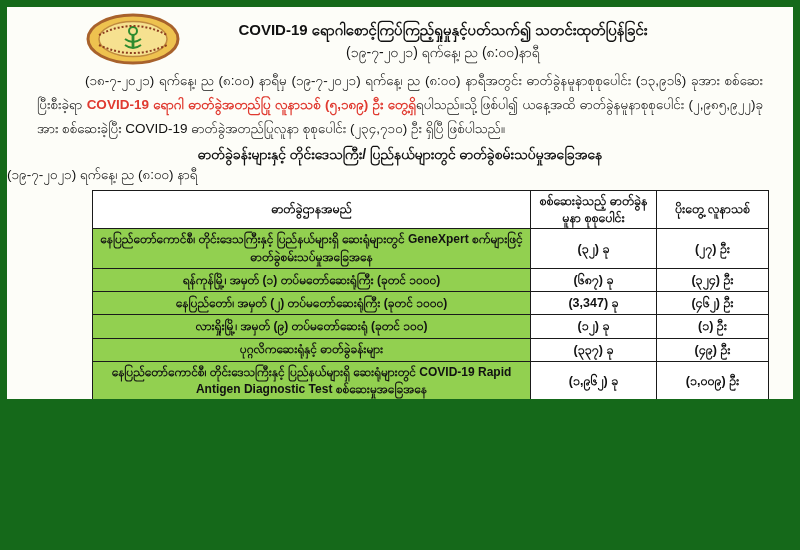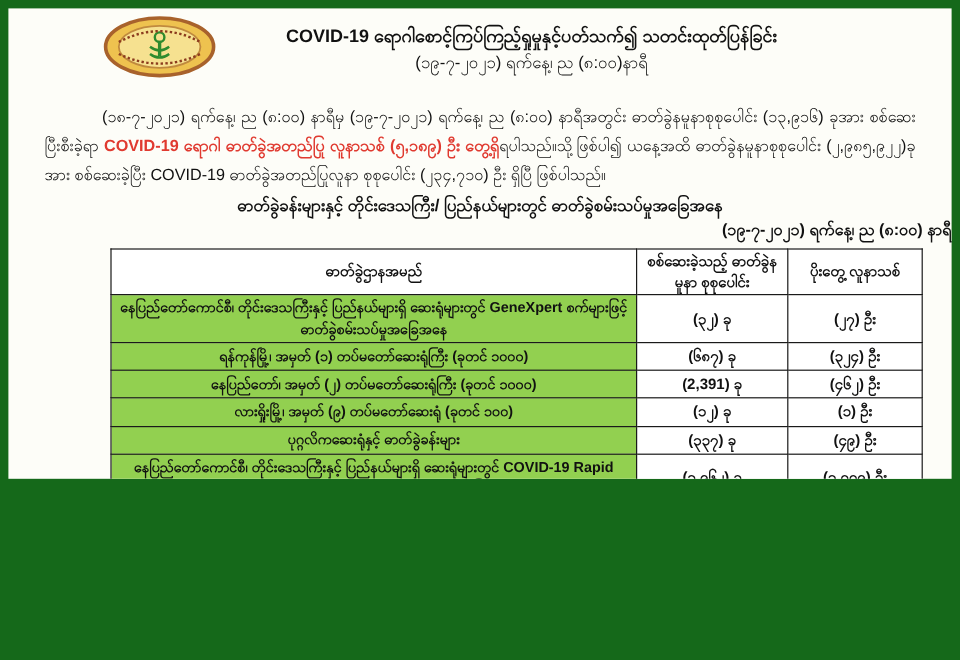--- a/index.html
+++ b/index.html
@@ -17,30 +17,30 @@
   }
   .hdr{
     display:flex;align-items:center;
     padding:6px 18px 0 78px;
   }
   .logo{flex:0 0 96px;}
   .titles{flex:1;text-align:center;padding-right:70px;}
   .title1{font-weight:bold;font-size:15px;line-height:1.5;}
   .title2{font-weight:normal;font-size:14px;line-height:1.5;}
   .body-text{
-    margin:16px 30px 0 30px;
+    margin:0 30px 0 30px;
     font-size:13.5px;line-height:1.78;
     text-align:justify;
   }
   .body-text p{margin:0;text-indent:48px;}
   .red{color:#e03a30;font-weight:bold;}
   .tbl-heading{
     margin-top:2px;text-align:center;font-weight:bold;font-size:14px;line-height:1.6;
   }
-  .tbl-date{text-align:right;font-weight:bold;font-size:13.5px;line-height:1.5;}
+  .tbl-date{text-align:left;font-weight:normal;font-size:13.5px;line-height:1.5;}
   table{
     border-collapse:collapse;
     margin:4px auto 0 85px;
     width:676px;
     table-layout:fixed;
   }
   th,td{
     border:1.5px solid #1a1a1a;
     padding:2px 6px;
     text-align:center;
@@ -106,21 +106,21 @@
   </tr>
 
   <tr class="green">
     <td class="lbl">ရန်ကုန်မြို့၊ အမှတ် (၁) တပ်မတော်ဆေးရုံကြီး (ခုတင် ၁၀၀၀)</td>
     <td class="val">(၆၈၇) ခု</td>
     <td class="val">(၃၂၄) ဦး</td>
   </tr>
 
   <tr class="green">
     <td class="lbl">နေပြည်တော်၊ အမှတ် (၂) တပ်မတော်ဆေးရုံကြီး (ခုတင် ၁၀၀၀)</td>
-    <td class="val">(2,391) ခု</td>
+    <td class="val">(3,347) ခု</td>
     <td class="val">(၄၆၂) ဦး</td>
   </tr>
 
   <tr class="green">
     <td class="lbl">လားရှိုးမြို့၊ အမှတ် (၉) တပ်မတော်ဆေးရုံ (ခုတင် ၁၀၀)</td>
     <td class="val">(၁၂) ခု</td>
     <td class="val">(၁) ဦး</td>
   </tr>
 
   <tr class="green">

